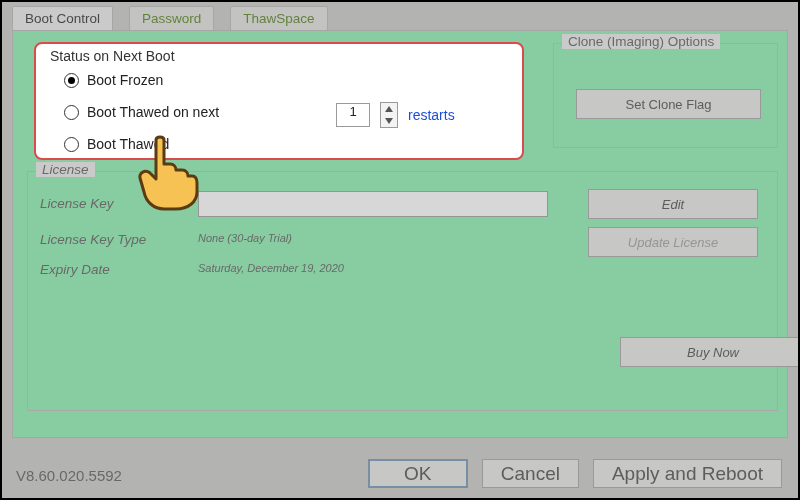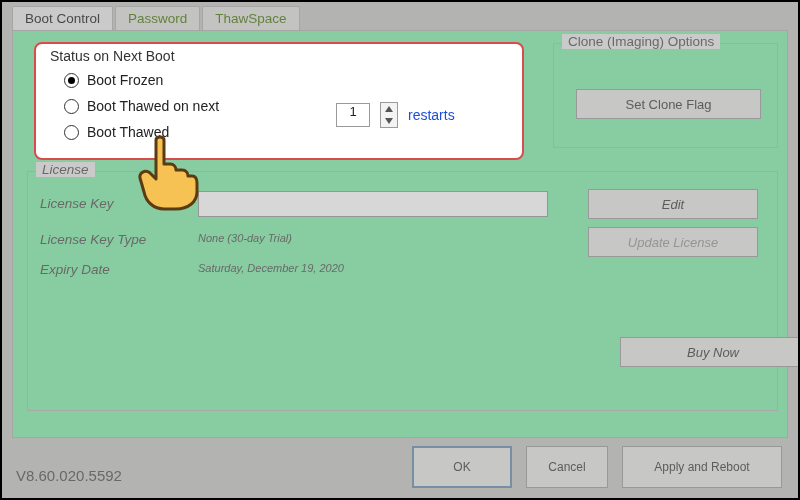--- a/index.html
+++ b/index.html
@@ -11,21 +11,21 @@
     font-size:14px; color:#444;
     position:relative; overflow:hidden;
     border:2px solid #000;
   }
   .dim-overlay{
     position:absolute; inset:0;
     background:rgba(140,140,140,0.35);
     pointer-events:none; z-index:5;
   }
   .tabstrip{
-    position:absolute; left:10px; top:4px; display:flex; gap:2px; z-index:3;text-align:center;
+    position:absolute; left:10px; top:4px; display:flex; gap:16px; z-index:3;text-align:center;
   }
   .tab{
     padding:4px 12px;
     background:#e0e0df;
     border:1px solid #b4b4b4;
     border-bottom:none;
     border-radius:2px 2px 0 0;
     color:#4d7c0f; font-size:13.5px;
   }
   .tab.active{ background:#ececeb; color:#222; }
@@ -51,21 +51,21 @@
     border:2px solid #d94c4d;
     border-radius:8px;
     box-shadow:0 0 0 1px #fff inset;
   }
   .status-title{
     position:absolute; top:4px; left:14px;
     font-size:14px; color:#333;
   }
   .radio-col{
     position:absolute; left:28px; top:28px;
-    display:flex; flex-direction:column; gap:10px;
+    display:flex; flex-direction:column; gap:16px;
   }
   .radio-row{ display:flex; align-items:center; gap:8px; color:#222;}
   .radio{
     width:15px; height:15px; border:1.5px solid #333; border-radius:50%;
     display:inline-flex; align-items:center; justify-content:center;
     background:#fff;
   }
   .radio.checked::after{
     content:""; width:7px; height:7px; background:#000; border-radius:50%;
   }
@@ -112,23 +112,23 @@
   
   .version{
     position:absolute; left:14px; bottom:14px;
     font-size:15px; color:#555; z-index:3;
   }
   .footer-btns{
     position:absolute; right:16px; bottom:10px;
     display:flex; gap:14px; z-index:3;
   }
   .fbtn{
-    height:42px; padding:0 18px;
+    height:29px; padding:0 18px;
     background:#e6e6e5; border:1px solid #a0a0a0;
-    color:#444; font-size:12px;
+    color:#444; font-size:19px;
     display:flex; align-items:center; justify-content:center;
     min-width:82px;
   }
   .fbtn.primary{ border:2px solid #6e8fb3; min-width:100px;}
   .fbtn.wide{ min-width:160px; }
 
   
   .hand{
     position:absolute; z-index:20; left:132px; top:132px; width:66px; height:78px;
     pointer-events:none;

